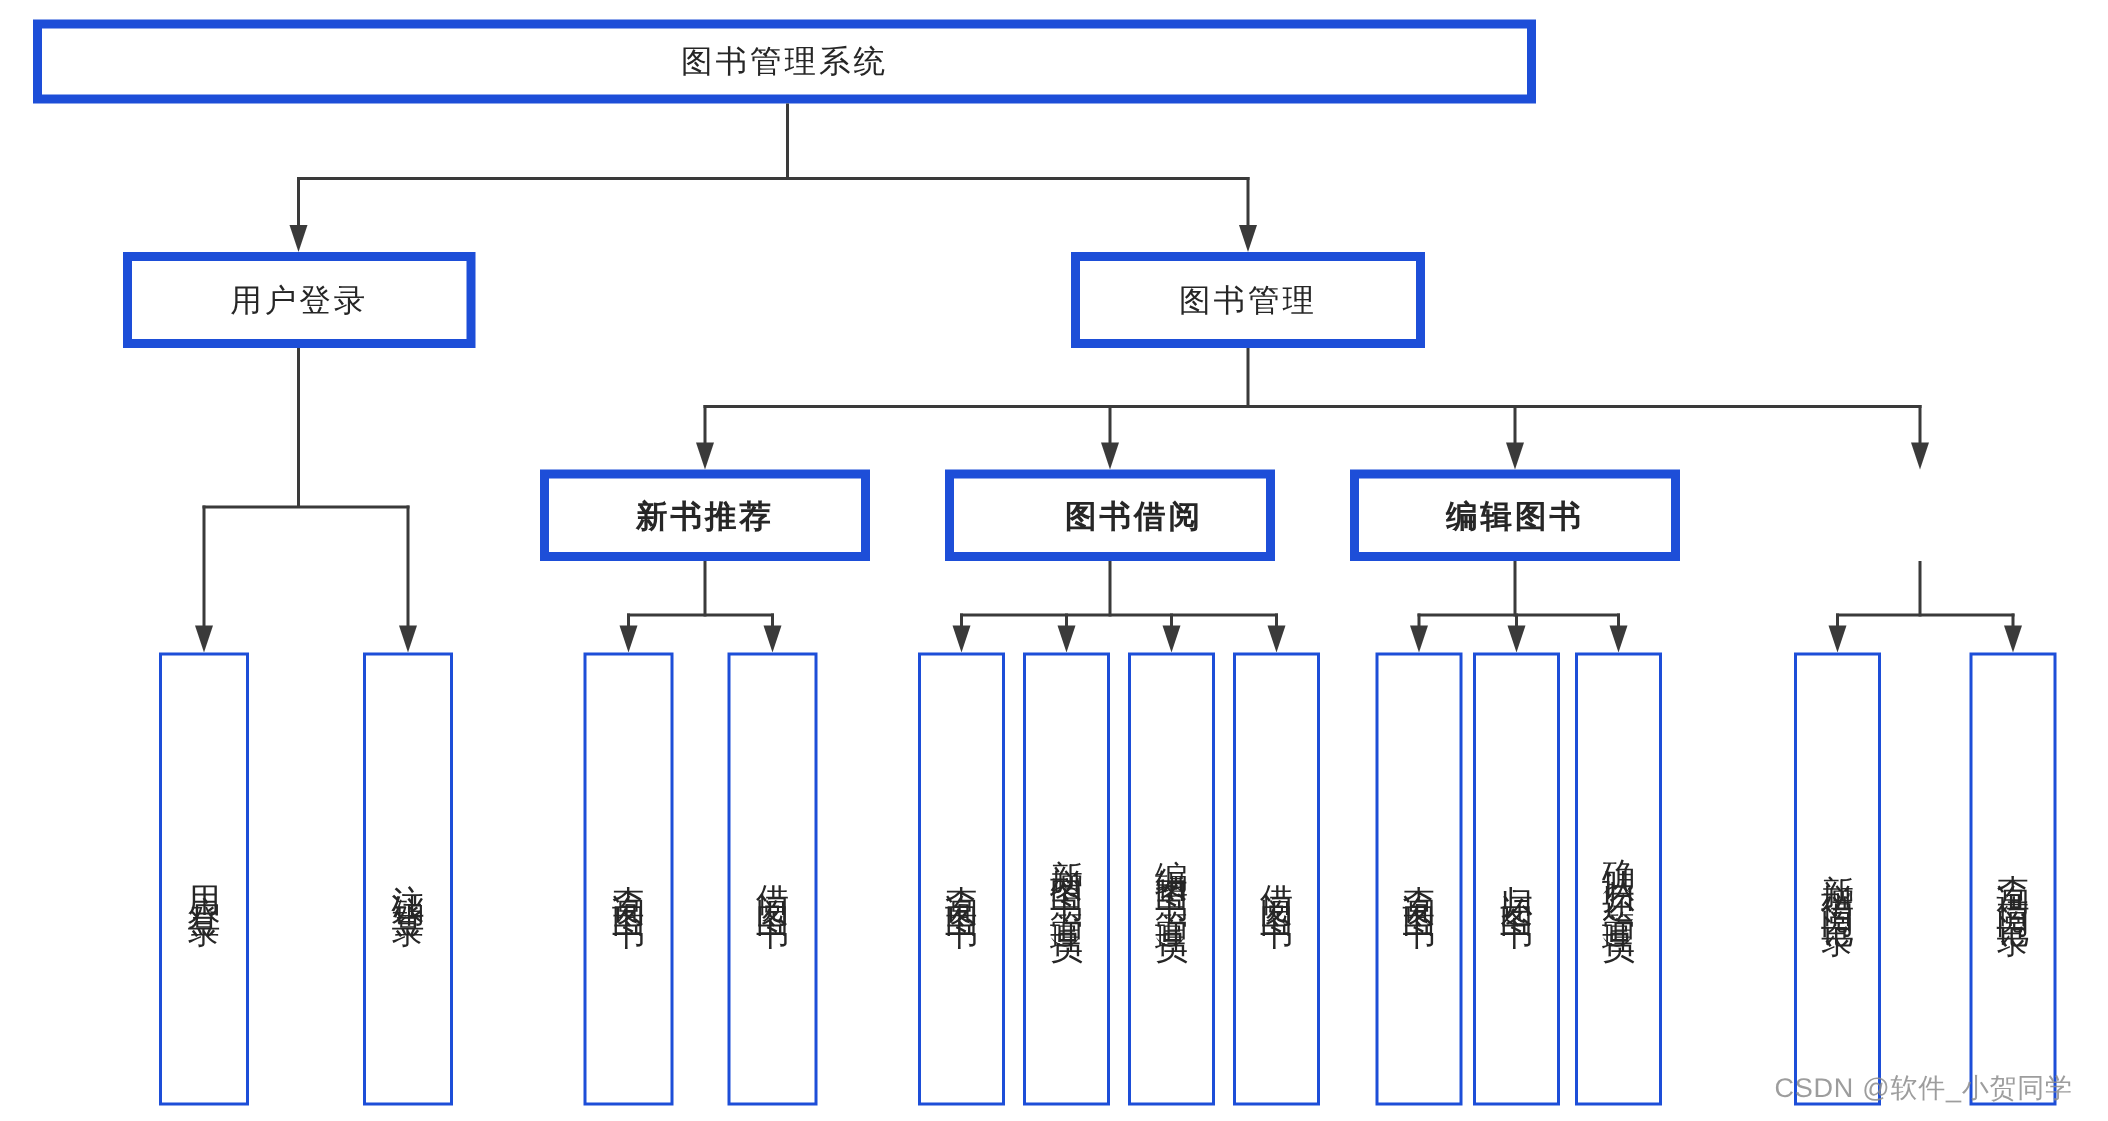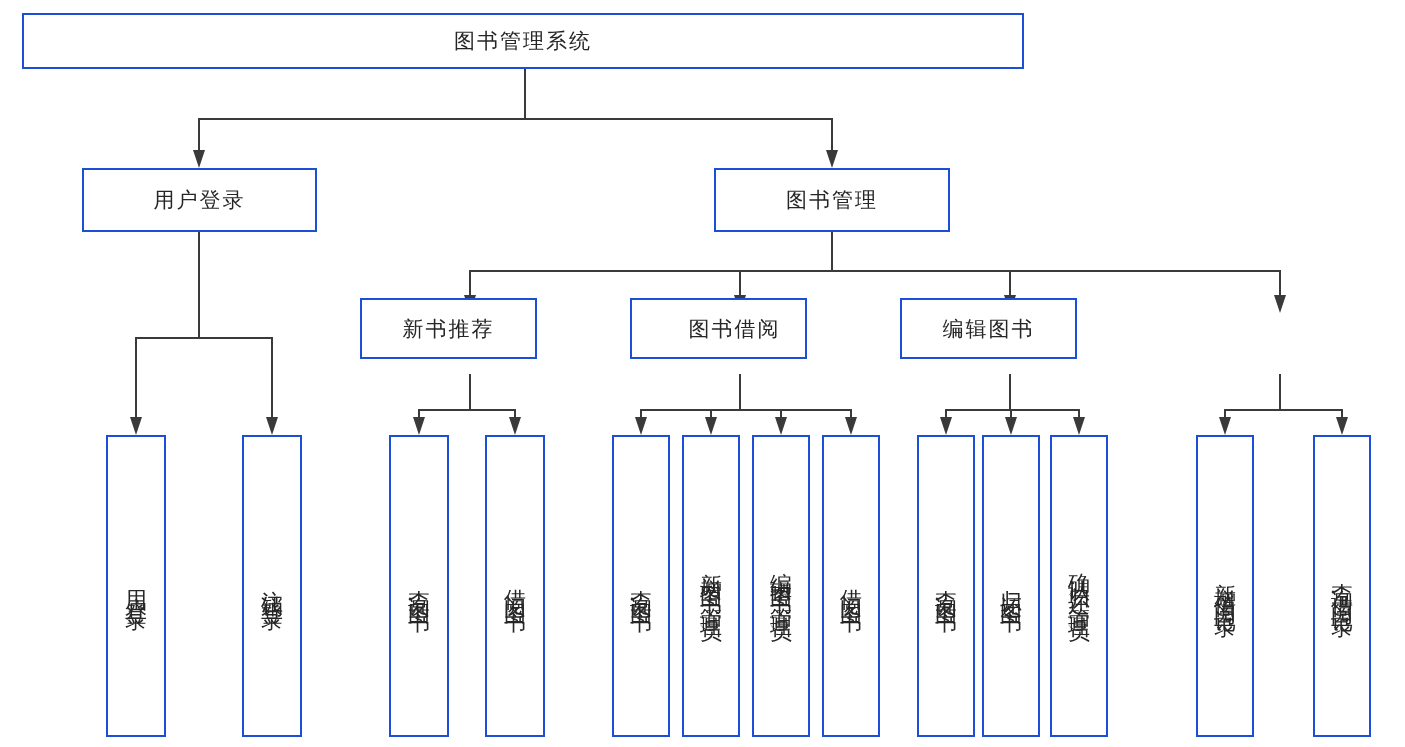--- a/index.html
+++ b/index.html
@@ -3,26 +3,26 @@
 <meta charset="utf-8">
 <style>
   html,body { margin:0; padding:0; background:#ffffff; }
   .canvas {
     position:relative; width:1405px; height:747px; background:#ffffff;
     font-family:"Liberation Sans","DejaVu Sans",sans-serif; color:#262626;
     overflow:hidden;
   }
   .box {
     position:absolute; box-sizing:border-box;
-    border:2px solid #1d4ed8; background:#ffffff;
+    border:6px solid #1d4ed8; background:#ffffff;
     display:flex; align-items:center; justify-content:center;
   }
   .hlabel { font-size:21px; letter-spacing:2px; white-space:nowrap; }
   .l2 { top:168px; height:64px; }
-  .l3 { top:298px; height:61px; width:177px; }
+  .l3 { top:313px; height:61px; width:220px;font-weight:bold; }
   .leaf { top:435px; height:302px; border-width:2px; }
   .vtext {
     writing-mode:vertical-rl; text-orientation:mixed;
     font-size:22px; letter-spacing:7px; line-height:1; white-space:nowrap;
   }
   .vline { position:absolute; width:2px; background:#3a3a3a; }
   .hline { position:absolute; height:2px; background:#3a3a3a; }
   .arrow {
     position:absolute; width:0; height:0;
     border-left:6px solid transparent; border-right:6px solid transparent;
@@ -152,14 +152,15 @@
   <div class="arrow" style="left:1219px; top:417px;"></div>
   <div class="vline" style="left:1341px; top:409px; height:10px;"></div>
   <div class="arrow" style="left:1336px; top:417px;"></div>
   <div class="box leaf" style="left:1196px; width:58px;">
     <span class="vtext">新增借阅记录</span>
   </div>
   <div class="box leaf" style="left:1313px; width:58px;">
     <span class="vtext">查询借阅记录</span>
   </div>
 
+  <div class="watermark">CSDN @软件_小贺同学</div>
 
 </div>
 
 </body></html>

